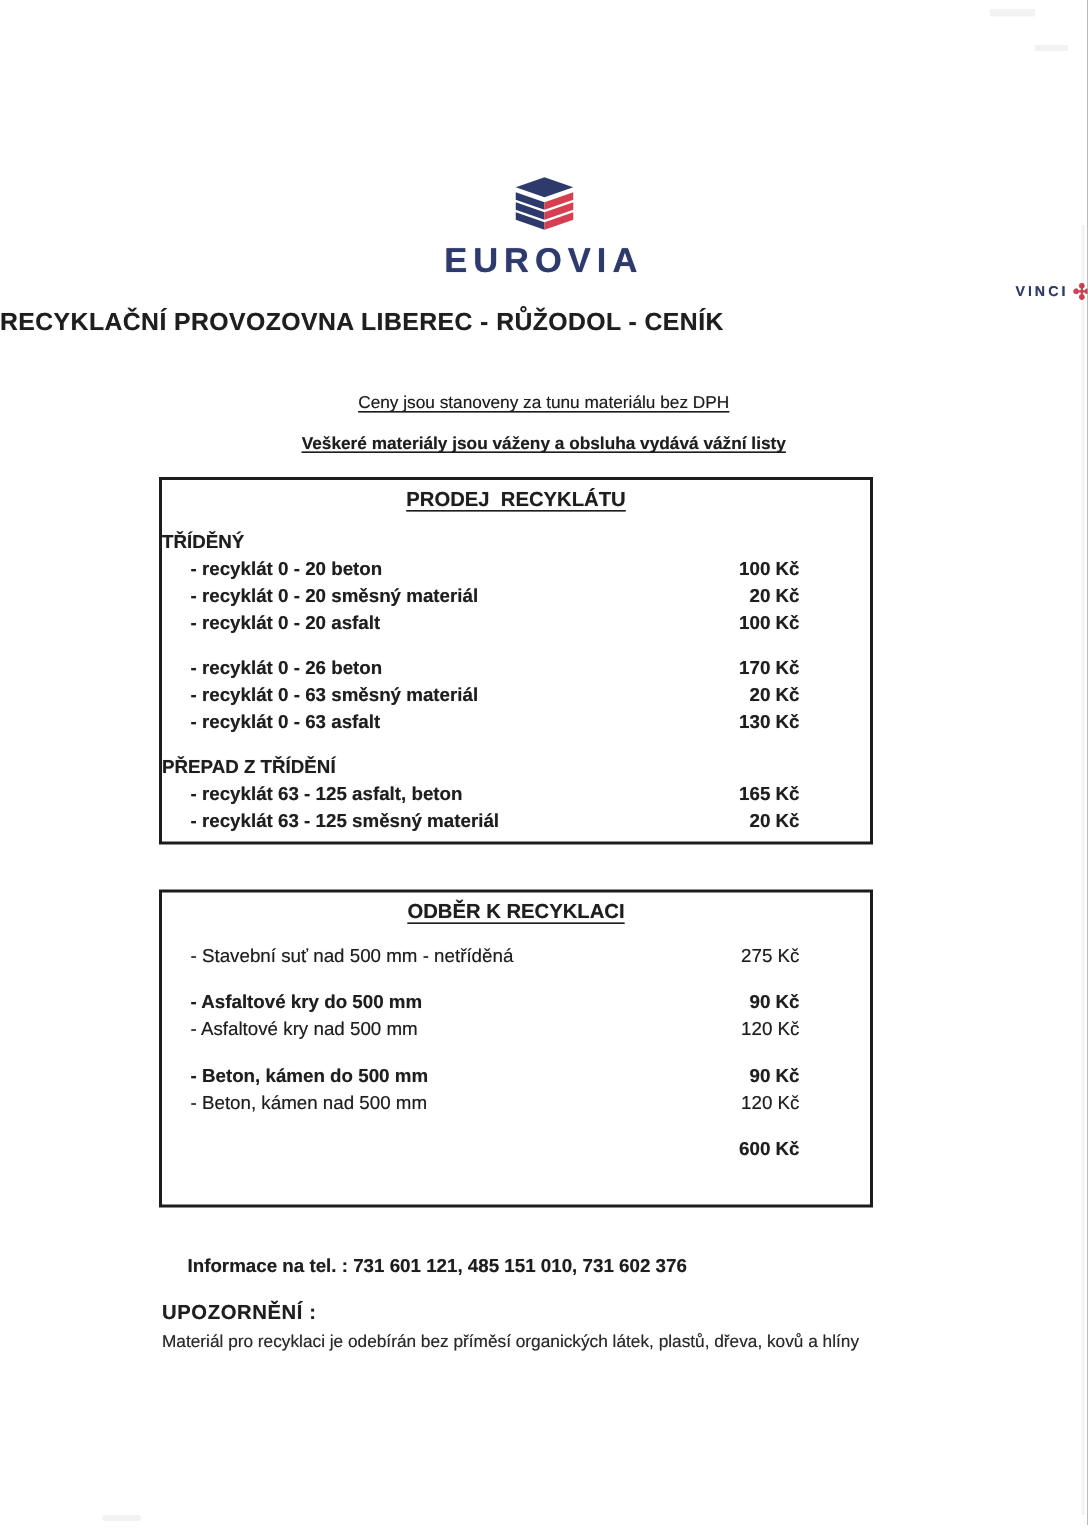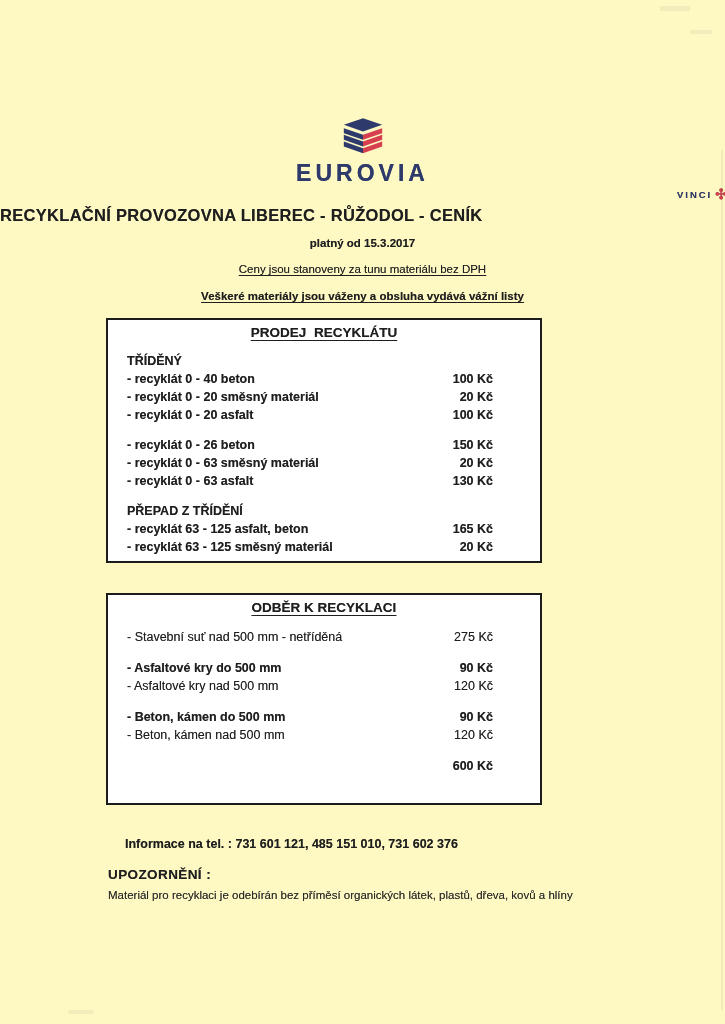--- a/index.html
+++ b/index.html
@@ -1,17 +1,17 @@
 <!DOCTYPE html>
 <html lang="cs"><head>
 <meta charset="utf-8">
 <style>
   html,body{margin:0;padding:0;background:#888;}
   .page{
-    position:relative; width:725px; height:1024px; background:#fef9c3;
+    position:relative; width:725px; height:1024px; background:#ffffff;
     margin:0 auto; overflow:hidden;
     font-family:"Liberation Sans", sans-serif; color:#1e1e1e;
   }
   .soft{ text-shadow:0 0 .45px rgba(30,30,30,.55); }
 
   
   .logo{ position:absolute; top:118px; left:0; right:0;
          display:flex; flex-direction:column; align-items:center; }
   .logo-icon{ display:block; margin-bottom:2px; }
   .brand{ font-weight:bold; font-size:23px; letter-spacing:4px;
@@ -25,30 +25,30 @@
   .title{ position:absolute; top:206px; left:0; width:100%; 
           font-size:16.5px; font-weight:bold; letter-spacing:.3px; }
   .valid{ position:absolute; top:237px; left:0; width:100%; text-align:center;
           font-size:11.5px; font-weight:bold; }
   .note{ position:absolute; left:0; width:100%; text-align:center; font-size:11.5px;
          text-decoration:underline; text-underline-offset:2px; }
   .note1{ top:263px; }
   .note2{ top:290px; font-weight:bold; }
 
   
-  .box{ position:absolute; left:106px; width:436px; border:2px solid #1c1c1c;
+  .box{ position:absolute; left:106px; width:476px; border:2px solid #1c1c1c;
         box-sizing:border-box; background:#fff; }
   .box1{ top:318px; height:245px; }
   .box2{ top:593px; height:212px; }
   .box-header{ text-align:center; font-weight:bold; font-size:13.5px;
                margin-top:5px; white-space:pre;
                text-decoration:underline; text-underline-offset:3px; }
   .group{ margin-top:12px; }
   .box2 .group{ margin-top:13px; }
-  .subheader{ font-weight:bold; font-size:12.5px; line-height:18px; padding-left:19px; }
+  .subheader{ font-weight:bold; font-size:12.5px; line-height:18px; }
   .row{ display:flex; font-size:12.5px; line-height:18px; }
   .row .lbl{ padding-left:19px; }
   .row .price{ margin-left:auto; width:80px; text-align:right; margin-right:47px; }
   .rb{ font-weight:bold; }
 
   
   .info{ position:absolute; top:837px; left:125px; font-size:12.5px; font-weight:bold; }
   .warn-title{ position:absolute; top:867px; left:108px; font-size:13.5px;
                font-weight:bold; letter-spacing:.4px; }
   .warn-text{ position:absolute; top:889px; left:108px; font-size:11.5px; color:#2a2a2a; }
@@ -76,47 +76,46 @@
       <polygon points="30,36 53,28 53,34 30,42" fill="#d63f4f"></polygon>
     </svg>
     <div class="brand">EUROVIA</div>
     <div class="vinci-row">
       <span class="vinci">VINCI</span>
       <span class="vinci-mark">✣</span>
     </div>
   </div>
 
   <div class="title">RECYKLAČNÍ PROVOZOVNA LIBEREC - RŮŽODOL - CENÍK</div>
-  <div class="valid">platný od 15.3.2017</div>
   <div class="note note1">Ceny jsou stanoveny za tunu materiálu bez DPH</div>
   <div class="note note2">Veškeré materiály jsou váženy a obsluha vydává vážní listy</div>
 
   <section class="box box1">
     <div class="box-header">PRODEJ  RECYKLÁTU</div>
 
     <div class="group">
       <div class="subheader">TŘÍDĚNÝ</div>
       <div class="row rb">
-        <span class="lbl">- recyklát 0 - 40 beton</span>
+        <span class="lbl">- recyklát 0 - 20 beton</span>
         <span class="price">100 Kč</span>
       </div>
       <div class="row rb">
         <span class="lbl">- recyklát 0 - 20 směsný materiál</span>
         <span class="price">20 Kč</span>
       </div>
       <div class="row rb">
         <span class="lbl">- recyklát 0 - 20 asfalt</span>
         <span class="price">100 Kč</span>
       </div>
     </div>
 
     <div class="group">
       <div class="row rb">
         <span class="lbl">- recyklát 0 - 26 beton</span>
-        <span class="price">150 Kč</span>
+        <span class="price">170 Kč</span>
       </div>
       <div class="row rb">
         <span class="lbl">- recyklát 0 - 63 směsný materiál</span>
         <span class="price">20 Kč</span>
       </div>
       <div class="row rb">
         <span class="lbl">- recyklát 0 - 63 asfalt</span>
         <span class="price">130 Kč</span>
       </div>
     </div>

